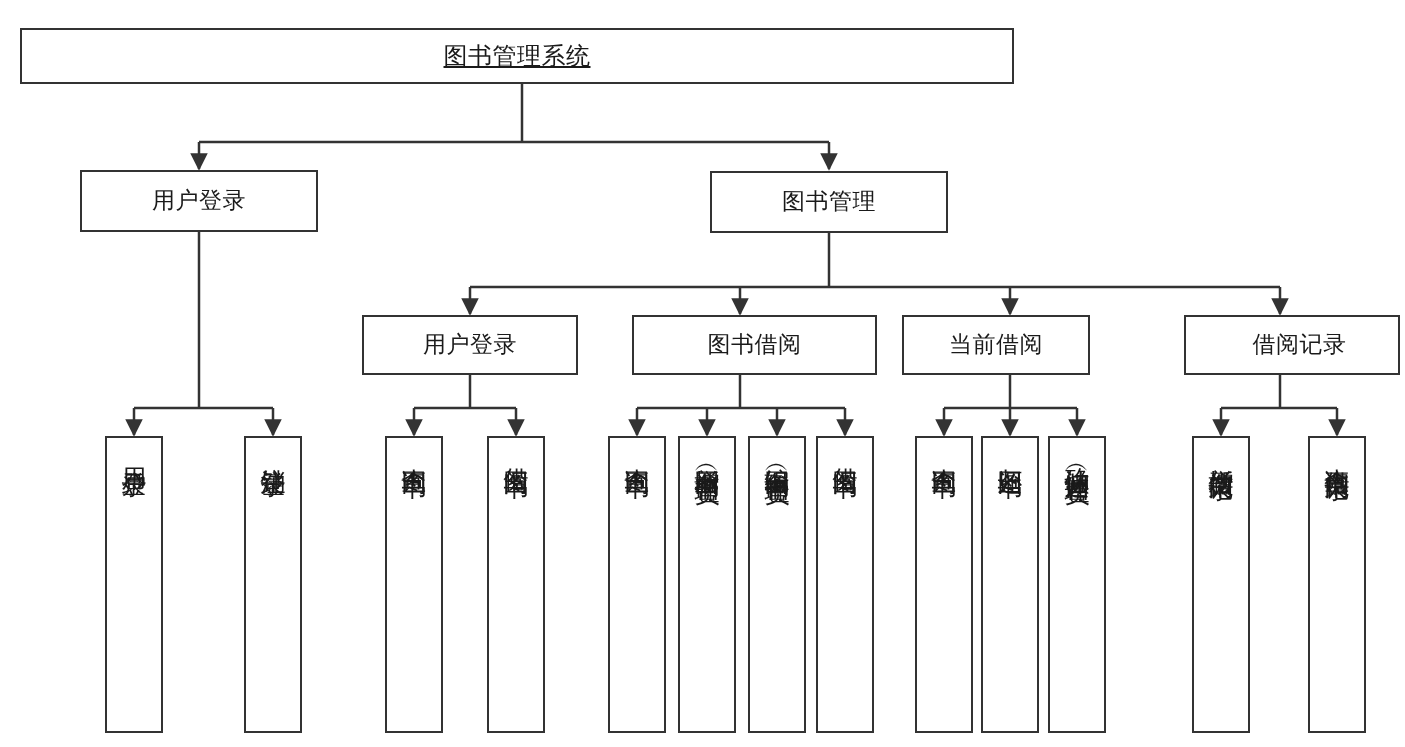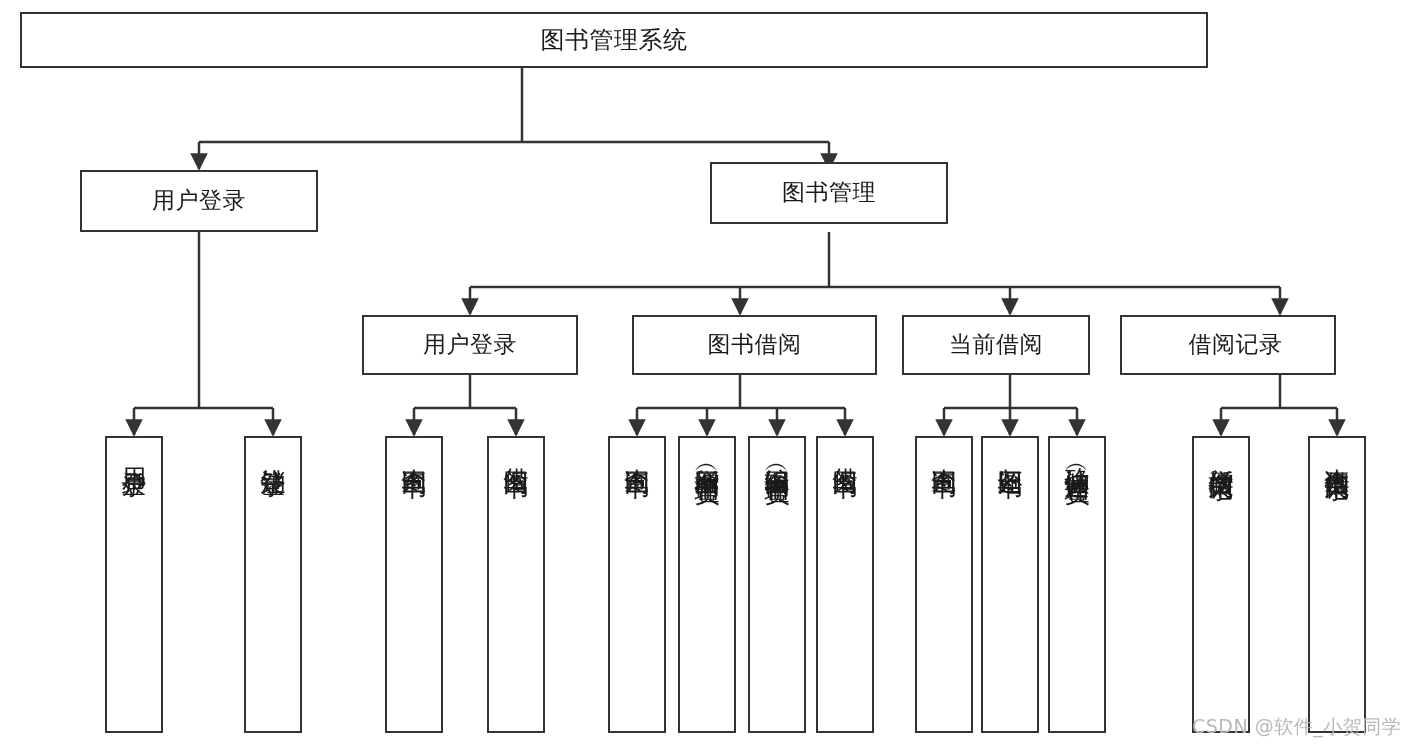--- a/index.html
+++ b/index.html
@@ -106,39 +106,39 @@
         <path d="M 944 408 L 944 435" marker-end="url(#arrow)"></path>
         <path d="M 1010 408 L 1010 435" marker-end="url(#arrow)"></path>
         <path d="M 1077 408 L 1077 435" marker-end="url(#arrow)"></path>
         <path d="M 1280 375 L 1280 408"></path>
         <path d="M 1221 408 L 1337 408"></path>
         <path d="M 1221 408 L 1221 435" marker-end="url(#arrow)"></path>
         <path d="M 1337 408 L 1337 435" marker-end="url(#arrow)"></path>
       </g>
   </svg>
   <div id="nodes-layer">
-      <div class="node horiz root" style="left: 20px; top: 12px; width: 1188px; height: 56px;">
+      <div class="node horiz root" style="left: 20px; top: 28px; width: 994px; height: 56px; text-decoration: underline;">
         <span class="label">图书管理系统</span>
       </div>
       <div class="node horiz" style="left: 80px; top: 170px; width: 238px; height: 62px;">
         <span class="label">用户登录</span>
       </div>
-      <div class="node horiz" style="left: 710px; top: 162px; width: 238px; height: 62px;">
+      <div class="node horiz" style="left: 710px; top: 171px; width: 238px; height: 62px;">
         <span class="label">图书管理</span>
       </div>
       <div class="node horiz" style="left: 362px; top: 315px; width: 216px; height: 60px;">
         <span class="label">用户登录</span>
       </div>
       <div class="node horiz" style="left: 632px; top: 315px; width: 245px; height: 60px;">
         <span class="label">图书借阅</span>
       </div>
       <div class="node horiz" style="left: 902px; top: 315px; width: 188px; height: 60px;">
         <span class="label">当前借阅</span>
       </div>
-      <div class="node horiz" style="left: 1120px; top: 315px; width: 216px; height: 60px; padding-left: 15px;">
+      <div class="node horiz" style="left: 1184px; top: 315px; width: 216px; height: 60px; padding-left: 15px;">
         <span class="label">借阅记录</span>
       </div>
       <div class="node vert" style="left: 105px; top: 436px; width: 58px; height: 297px;">
         <span class="label">用户登录</span>
       </div>
       <div class="node vert" style="left: 244px; top: 436px; width: 58px; height: 297px;">
         <span class="label">注销登录</span>
       </div>
       <div class="node vert" style="left: 385px; top: 436px; width: 58px; height: 297px;">
         <span class="label">查询图书</span>
@@ -167,14 +167,13 @@
       <div class="node vert" style="left: 1048px; top: 436px; width: 58px; height: 297px;">
         <span class="label">确认归还（管理员）</span>
       </div>
       <div class="node vert" style="left: 1192px; top: 436px; width: 58px; height: 297px;">
         <span class="label">新增借阅记录</span>
       </div>
       <div class="node vert" style="left: 1308px; top: 436px; width: 58px; height: 297px;">
         <span class="label">查询借阅记录</span>
       </div>
     </div>
-  <div class="watermark" style="left:1192px; top:714px;">CSDN @软件_小贺同学</div>
 </div>
 
 </body></html>

